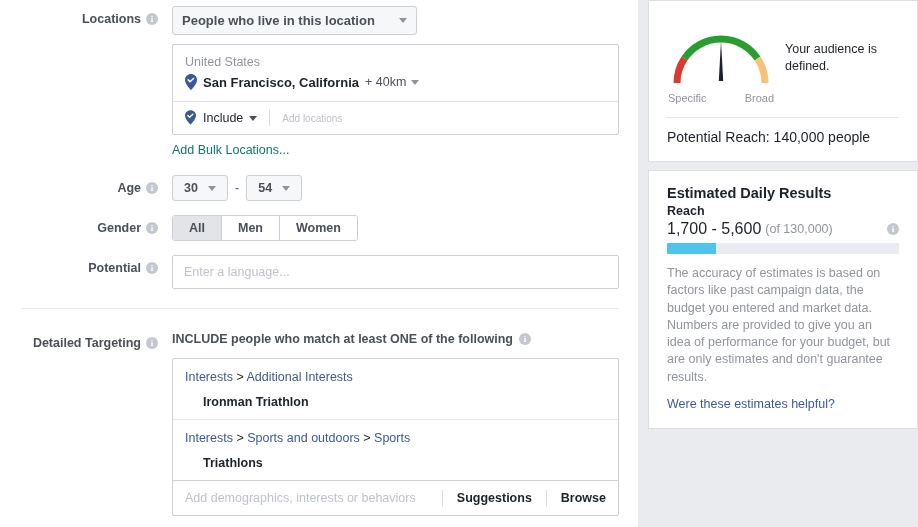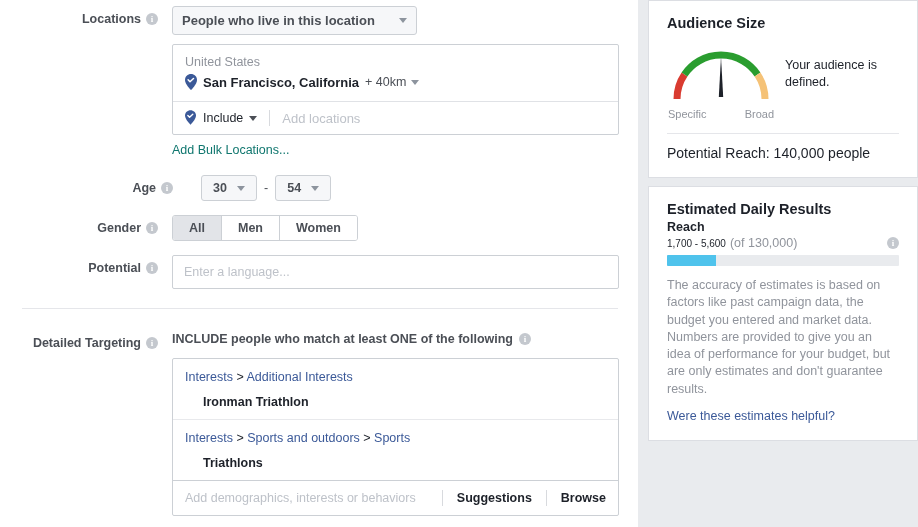--- a/index.html
+++ b/index.html
@@ -73,32 +73,32 @@
   .loc-city-name { font-size: 13px; font-weight: bold; color: #1d2129; }
   .loc-radius { font-size: 12.5px; color: #4b4f56; display:flex; align-items:center; gap:5px; cursor:pointer; }
 
   .loc-include-row {
     border-top: 1px solid #e0e2e6;
     display: flex; align-items: center; padding: 8px 12px; gap: 8px;
   }
   .include-label { font-size: 12.5px; color: #1d2129; display:flex; align-items:center; gap:6px; cursor:pointer;}
   .vdivide { width: 1px; height: 16px; background: #d8dade; margin: 0 4px; }
   .add-loc-input {
-    flex: 1; border: none; outline: none; font-size: 13px;
+    flex: 1; border: none; outline: none; font-size: 10px;
     font-family: "Liberation Sans", sans-serif; color: #4c1d95; background: transparent;
   }
   .add-loc-input::placeholder { color: #bec2c9; }
 
   .bulk-link {
     display: inline-block; margin-top: 8px;
     font-size: 12.5px; color: #0f766e; text-decoration: none; cursor: pointer;
   }
 
   
-  #age-row { position: absolute; left: 15px; top: 175px; width: 638px; gap: 14px; }
+  #age-row { position: absolute; left: 0; top: 175px; width: 638px; }
   .age-wrap { display: flex; align-items: center; gap: 7px; }
   .age-select {
     display: inline-flex; align-items: center; justify-content: center; gap: 10px;
     min-width: 56px;
     background: #f6f7f9; border: 1px solid #ccd0d5; border-radius: 3px;
     padding: 5px 10px; font-size: 12.5px; color: #4b4f56; font-weight: bold; cursor: pointer;
   }
   .age-dash { font-size: 12.5px; color: #4b4f56; }
 
   
@@ -181,21 +181,21 @@
   }
 
   .card-sep { height: 1px; background: #e5e6ea; margin: 13px 0 11px 0; }
   .reach-line { font-size: 14px; color: #1d2129; }
 
   #edr-card { margin-top: 8px; border-top: 1px solid #dcdee3; }
   .edr-sub { font-size: 12.5px; font-weight: bold; color: #1d2129; margin-top: 3px; }
   .edr-values {
     display: flex; align-items: center; margin-top: 2px;
   }
-  .edr-num { font-size: 10px; color: #1d2129; }
+  .edr-num { font-size: 16px; color: #1d2129; }
   .edr-of { font-size: 12.5px; color: #90949c; margin-left: 4px; }
   .edr-info { margin-left: auto; }
   .bar-track {
     margin-top: 5px; height: 11px; width: 100%;
     background: #e9ebee; border-radius: 1px; overflow: hidden;
   }
   .bar-fill { height: 100%; background: #4fc3ec; }
   .edr-note {
     margin-top: 11px; font-size: 12.5px; color: #90949c; line-height: 1.38;
   }
@@ -346,21 +346,20 @@
           </div>
         </div>
       </div>
     </div>
 
   </div>
 
   <div class="right-col">
 
     <div class="card" id="audience-card">
-      <div class="card-title">Audience Size</div>
 
       <div class="gauge-wrap">
         <div class="gauge">
           <svg width="108" height="62" viewBox="0 0 108 62">
             <path d="M10 58 A44 44 0 0 1 17.5 33.5" stroke="#d93b30" stroke-width="7" fill="none" stroke-linecap="butt"></path>
             <path d="M17.5 33.5 A44 44 0 0 1 90.5 33.5" stroke="#2a9d2f" stroke-width="7" fill="none" stroke-linecap="butt"></path>
             <path d="M90.5 33.5 A44 44 0 0 1 98 58" stroke="#f5c277" stroke-width="7" fill="none" stroke-linecap="butt"></path>
             <polygon points="54,16 56.2,56 51.8,56" fill="#1d2129"></polygon>
           </svg>
           <div class="gauge-labels">

